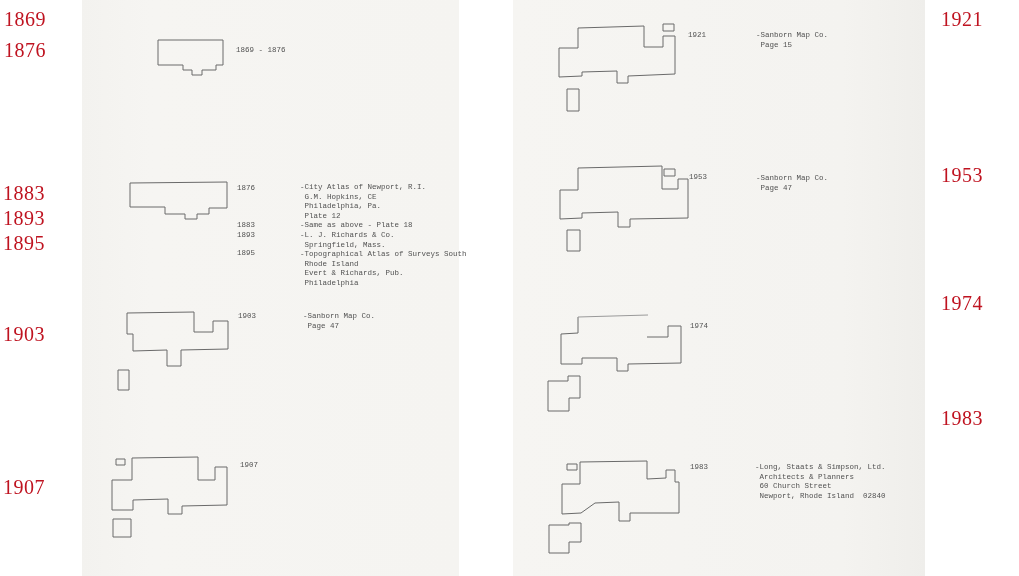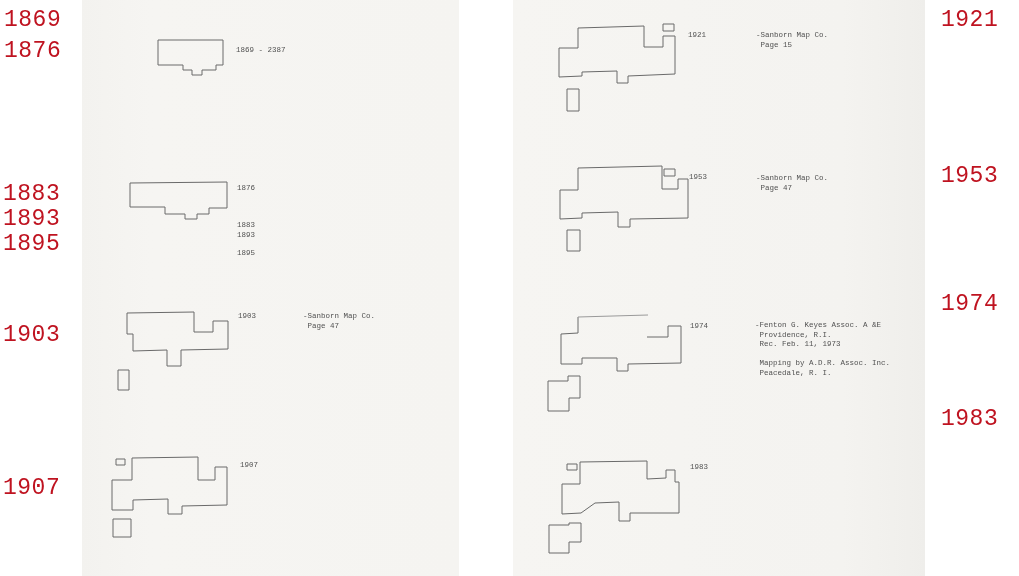--- a/index.html
+++ b/index.html
@@ -6,22 +6,22 @@
   #stage{
     position:relative;width:1019px;height:576px;overflow:hidden;
     background:#ffffff;
     font-family:"Liberation Sans", sans-serif;
   }
   .paper{position:absolute;top:0;height:576px;background:#f5f4f1;}
   #paper-left{left:82px;width:377px;background:linear-gradient(90deg,#f3f2ef 0%,#f6f5f2 18%,#f5f4f1 100%);}
   #paper-right{left:513px;width:412px;background:linear-gradient(90deg,#f6f5f2 0%,#f4f3f0 80%,#efeeeb 100%);}
   .year{
     position:absolute;
-    font-family:Liberation Mono, monospace;
-    font-size:23px;line-height:1;letter-spacing:.5px;
+    font-family:Liberation Serif, serif;
+    font-size:20px;line-height:1;letter-spacing:.5px;
     color:#bf1320;
   }
   .tw{ 
     position:absolute;
     font-family:"Liberation Mono", monospace;
     font-size:7.5px;line-height:9.6px;
     color:#525252;
     white-space:pre;margin:0;
     letter-spacing:0px;
   }
@@ -46,29 +46,40 @@
   <span class="year" style="left:3px;top:477px">1907</span>
 
   <span class="year" style="left:941px;top:9px">1921</span>
   <span class="year" style="left:941px;top:165px">1953</span>
   <span class="year" style="left:941px;top:293px">1974</span>
   <span class="year" style="left:941px;top:408px">1983</span>
 
   <svg class="sketch" style="left:155px;top:38px" width="74" height="42" viewBox="0 0 74 42">
     <path d="M3,2 L68,2 L68,27 L61,27 L61,32 L47,32 L47,37 L37,37 L37,32 L28,32 L28,27 L3,27 Z"></path>
   </svg>
-  <span class="tw" style="left:236px;top:46px">1869 - 2387</span>
+  <span class="tw" style="left:236px;top:46px">1869 - 1876</span>
 
   <svg class="sketch" style="left:128px;top:180px" width="104" height="44" viewBox="0 0 104 44">
     <path d="M2,3 L99,2 L99,28 L81,28 L81,34 L69,34 L69,39 L57,39 L57,34 L37,34 L37,27 L2,27 Z"></path>
   </svg>
   <span class="tw" style="left:237px;top:184px">1876</span>
   <span class="tw" style="left:237px;top:221px">1883</span>
   <span class="tw" style="left:237px;top:231px">1893</span>
   <span class="tw" style="left:237px;top:249px">1895</span>
+  <pre class="tw" style="left:300px;top:183px">-City Atlas of Newport, R.I.
+ G.M. Hopkins, CE
+ Philadelphia, Pa.
+ Plate 12
+-Same as above - Plate 18
+-L. J. Richards &amp; Co.
+ Springfield, Mass.
+-Topographical Atlas of Surveys South
+ Rhode Island
+ Evert &amp; Richards, Pub.
+ Philadelphia</pre>
 
   <svg class="sketch" style="left:115px;top:305px" width="120" height="90" viewBox="0 0 120 90">
     <path d="M12,8 L79,7 L79,27 L98,27 L98,16 L113,16 L113,44 L66,45 L66,61 L52,61 L52,45 L18,46 L18,29 L12,29 Z"></path>
     <path d="M3,65 L14,65 L14,85 L3,85 Z"></path>
   </svg>
   <span class="tw" style="left:238px;top:312px">1903</span>
   <pre class="tw" style="left:303px;top:312px">-Sanborn Map Co.
  Page 47</pre>
 
   <svg class="sketch" style="left:110px;top:450px" width="125" height="92" viewBox="0 0 125 92">
@@ -95,27 +106,25 @@
   <span class="tw" style="left:689px;top:173px">1953</span>
   <pre class="tw" style="left:756px;top:174px">-Sanborn Map Co.
  Page 47</pre>
 
   <svg class="sketch" style="left:546px;top:312px" width="140" height="105" viewBox="0 0 140 105">
     <path d="M32,5 L32,21 L15,22 L15,52 L36,52 L36,46 L71,46 L71,59 L82,59 L82,52 L135,51 L135,14 L122,14 L122,25 L101,25"></path>
     <path class="light" d="M32,5 L102,3"></path>
     <path d="M22,64 L34,64 L34,86 L23,86 L23,99 L2,99 L2,69 L22,69 Z"></path>
   </svg>
   <span class="tw" style="left:690px;top:322px">1974</span>
-  <pre class="tw" style="left:755px;top:321px">-Fenton G. Keyes Assoc. A &amp;E
- Providence, R.I.
- Rec. Feb. 11, 1973
-
- Mapping by A.D.R. Assoc. Inc.
- Peacedale, R. I.</pre>
 
   <svg class="sketch" style="left:546px;top:455px" width="140" height="105" viewBox="0 0 140 105">
     <path d="M34,7 L101,6 L101,24 L120,23 L120,15 L129,15 L129,27 L133,27 L133,58 L84,58 L84,66 L73,66 L73,47 L49,48 L35,58 L16,59 L16,29 L34,29 Z"></path>
     <path d="M21,9 L31,9 L31,15 L21,15 Z"></path>
     <path d="M23,68 L35,68 L35,87 L23,87 L23,98 L3,98 L3,70 L23,70 Z"></path>
   </svg>
   <span class="tw" style="left:690px;top:463px">1983</span>
+  <pre class="tw" style="left:755px;top:463px">-Long, Staats &amp; Simpson, Ltd.
+ Architects &amp; Planners
+ 60 Church Street
+ Newport, Rhode Island  02840</pre>
 
 </div>
 
 </body></html>

